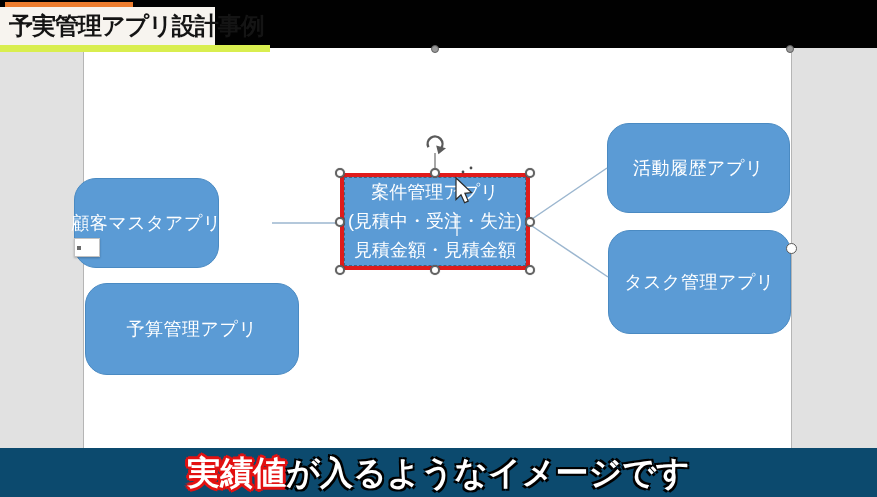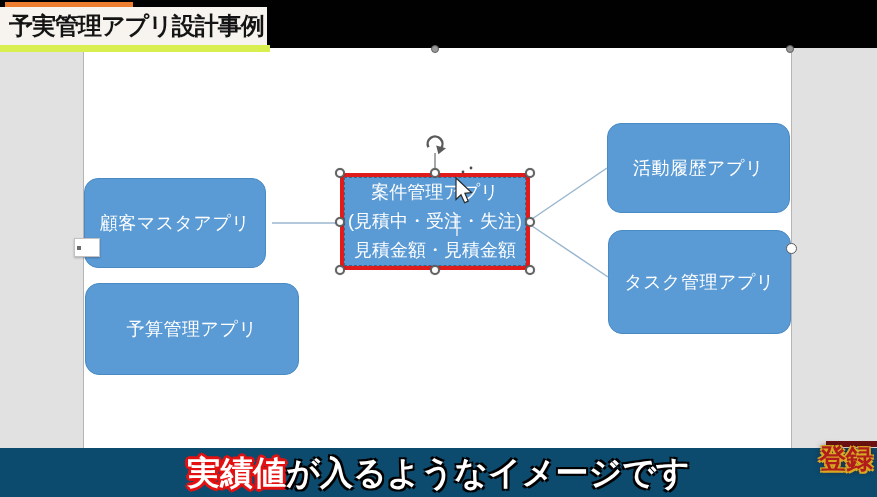--- a/index.html
+++ b/index.html
@@ -7,42 +7,42 @@
     width:877px;height:497px;position:relative;overflow:hidden;
     background:#000;font-family:"Liberation Sans", sans-serif;
   }
   .stage{position:absolute;inset:0;}
 
   
   .top-bar{position:absolute;left:0;top:0;width:877px;height:48px;background:#010101;}
   .title-banner{position:absolute;left:0;top:2px;z-index:6;}
   .title-accent-top{width:128px;height:5px;background:#ed7d2f;margin-left:5px;}
   .title-plate{
-    width:267px;height:38px;background:#f7f4ef;display:flex;align-items:center;
+    width:215px;height:38px;background:#f7f4ef;display:flex;align-items:center;
     box-sizing:border-box;padding-left:9px;
   }
   .title-plate span{
     font-size:24px;font-weight:bold;color:#141414;letter-spacing:-1px;white-space:nowrap;
   }
   .title-accent-bottom{width:270px;height:7px;background:#d9ee4f;}
 
   
   .workspace{position:absolute;left:0;top:48px;width:877px;height:400px;background:#e1e1e1;}
   .slide{
     position:absolute;left:83px;top:48px;width:709px;height:400px;background:#ffffff;
     border-left:1px solid #b5b5b5;border-right:1px solid #b5b5b5;box-sizing:border-box;
   }
 
   
   .node{
-    position:absolute;background:#5b9bd5;border:1.5px solid #4a8ac2;border-radius:14px;
+    position:absolute;background:#5b9bd5;border:1.5px solid #4a8ac2;border-radius:22px;
     display:flex;align-items:center;justify-content:center;box-sizing:border-box;
     color:#fff;font-size:18px;letter-spacing:0.5px;white-space:nowrap;font-family:Liberation Serif, serif;
   }
-  .node-customer{left:84px;top:178px;width:182px;height:90px;}
+  .node-customer{left:74px;top:178px;width:145px;height:90px;}
   .node-budget{left:85px;top:283px;width:214px;height:92px;}
   .node-activity{left:607px;top:123px;width:183px;height:90px;}
   .node-task{left:608px;top:230px;width:183px;height:104px;}
 
   .node-case{
     position:absolute;left:340px;top:173px;width:190px;height:97px;box-sizing:border-box;
     background:#5b9bd5;border:4px solid #e01b1b;border-radius:0;
     display:flex;flex-direction:column;align-items:center;justify-content:center;
     color:#fff;font-size:18px;line-height:29px;white-space:nowrap;z-index:3;
   }
@@ -168,18 +168,14 @@
 
   <div class="canvas-dot" style="left:431px;top:45px;"></div>
   <div class="canvas-dot" style="left:786px;top:45px;"></div>
   <div class="canvas-circle" style="left:786px;top:243px;"></div>
   <div class="anchor-tag"></div>
 
   <div class="caption-bar">
     <div class="caption-text"><span class="cap-red">実績値</span><span class="cap-white">が入るようなイメージです</span></div>
   </div>
 
-  <div class="subscribe">
-    <div class="subscribe-bar"></div>
-    <div class="subscribe-text">登録</div>
-  </div>
 
 </div>
 
 </body></html>

